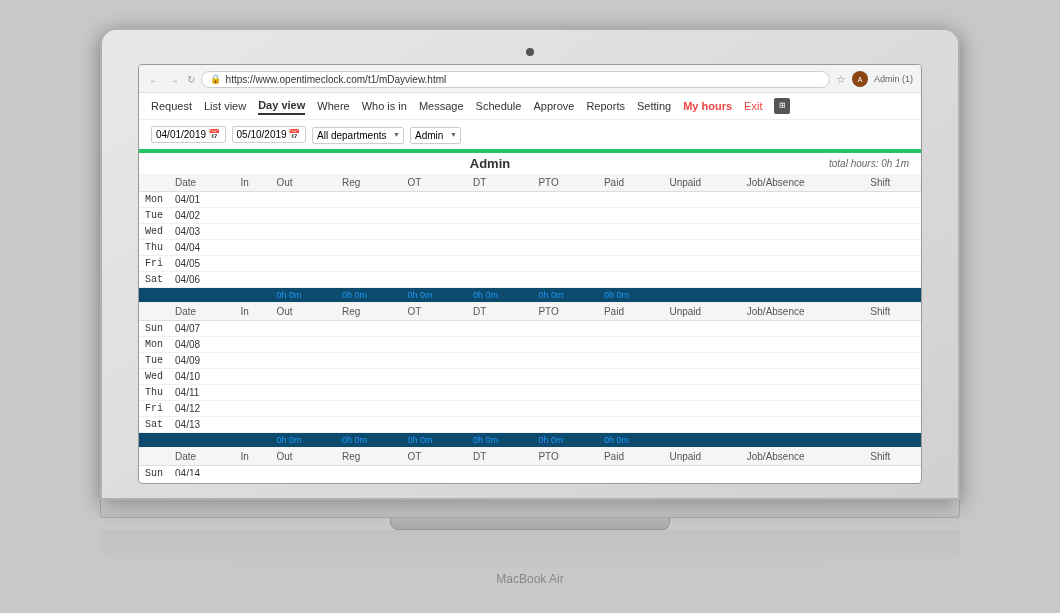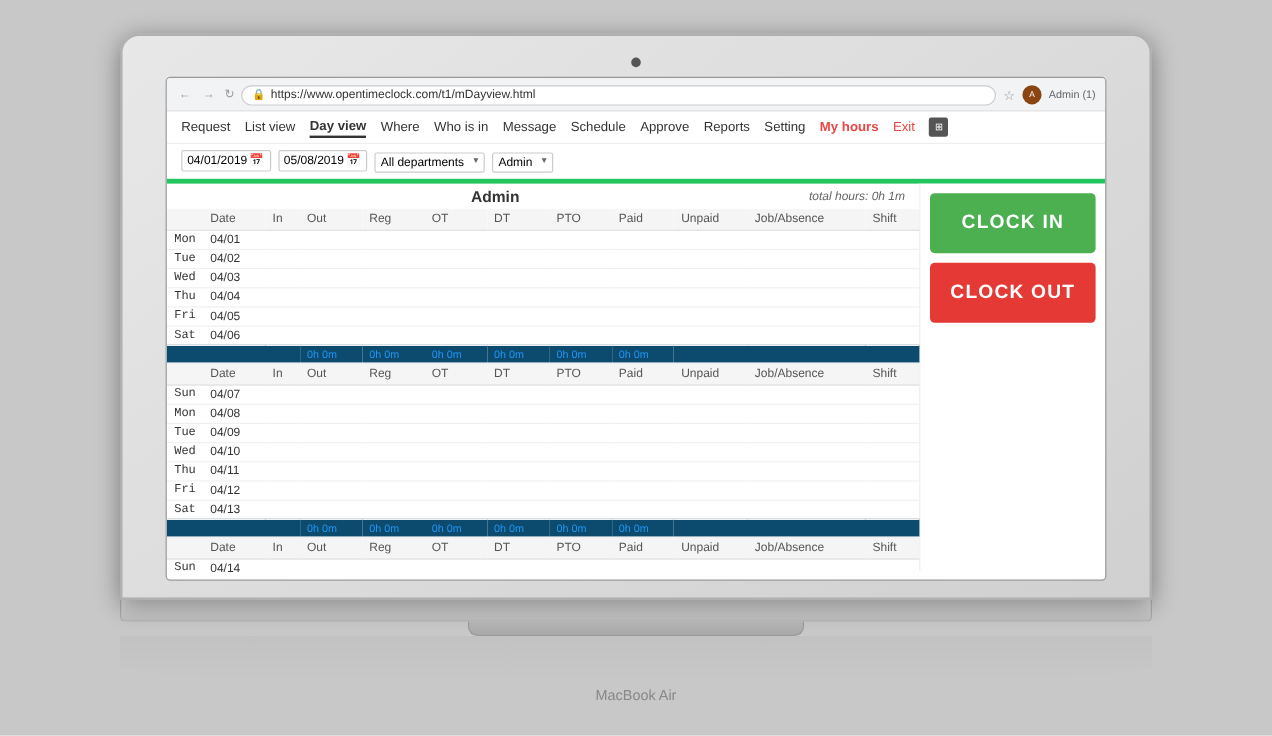--- a/index.html
+++ b/index.html
@@ -197,21 +197,20 @@
 
     .dept-select, .admin-select {
       border: 1px solid #ccc;
       border-radius: 2px;
       padding: 2px 16px 2px 4px;
       font-size: 10px;
       background: #fff;
       appearance: none;
       cursor: pointer;
       position: relative;
-      text-align: center;
     }
 
     .select-wrapper {
       position: relative;
       display: inline-block;
     }
 
     .select-wrapper::after {
       content: '▼';
       position: absolute;
@@ -355,21 +354,21 @@
         <span class="nav-item exit" style="color:#e44;">Exit</span>
         <span class="nav-icon">⊞</span>
       </div>
 
       <div class="filter-bar">
         <div class="date-input">
           <span>04/01/2019</span>
           <span class="cal-icon">📅</span>
         </div>
         <div class="date-input">
-          <span>05/08/2019</span>
+          <span>05/10/2019</span>
           <span class="cal-icon">📅</span>
         </div>
         <div class="select-wrapper">
           <select class="dept-select">
             <option>All departments</option>
           </select>
         </div>
         <div class="select-wrapper">
           <select class="admin-select">
             <option>Admin</option>
@@ -537,24 +536,20 @@
                 <td>04/14</td>
                 <td colspan="9"></td>
                 <td></td>
               </tr>
 
             </tbody>
           </table>
 
         </div>
 
-        <div class="right-panel">
-          <button class="clock-in-btn">CLOCK IN</button>
-          <button class="clock-out-btn">CLOCK OUT</button>
-        </div>
       </div>
 
     </div>
   </div>
   <div class="laptop-base"></div>
   <div class="laptop-stand"></div>
   <div class="laptop-reflection"></div>
   <div style="text-align:center;font-size:12px;color:#888;margin-top:2px;">MacBook Air</div>
 </div>
 

